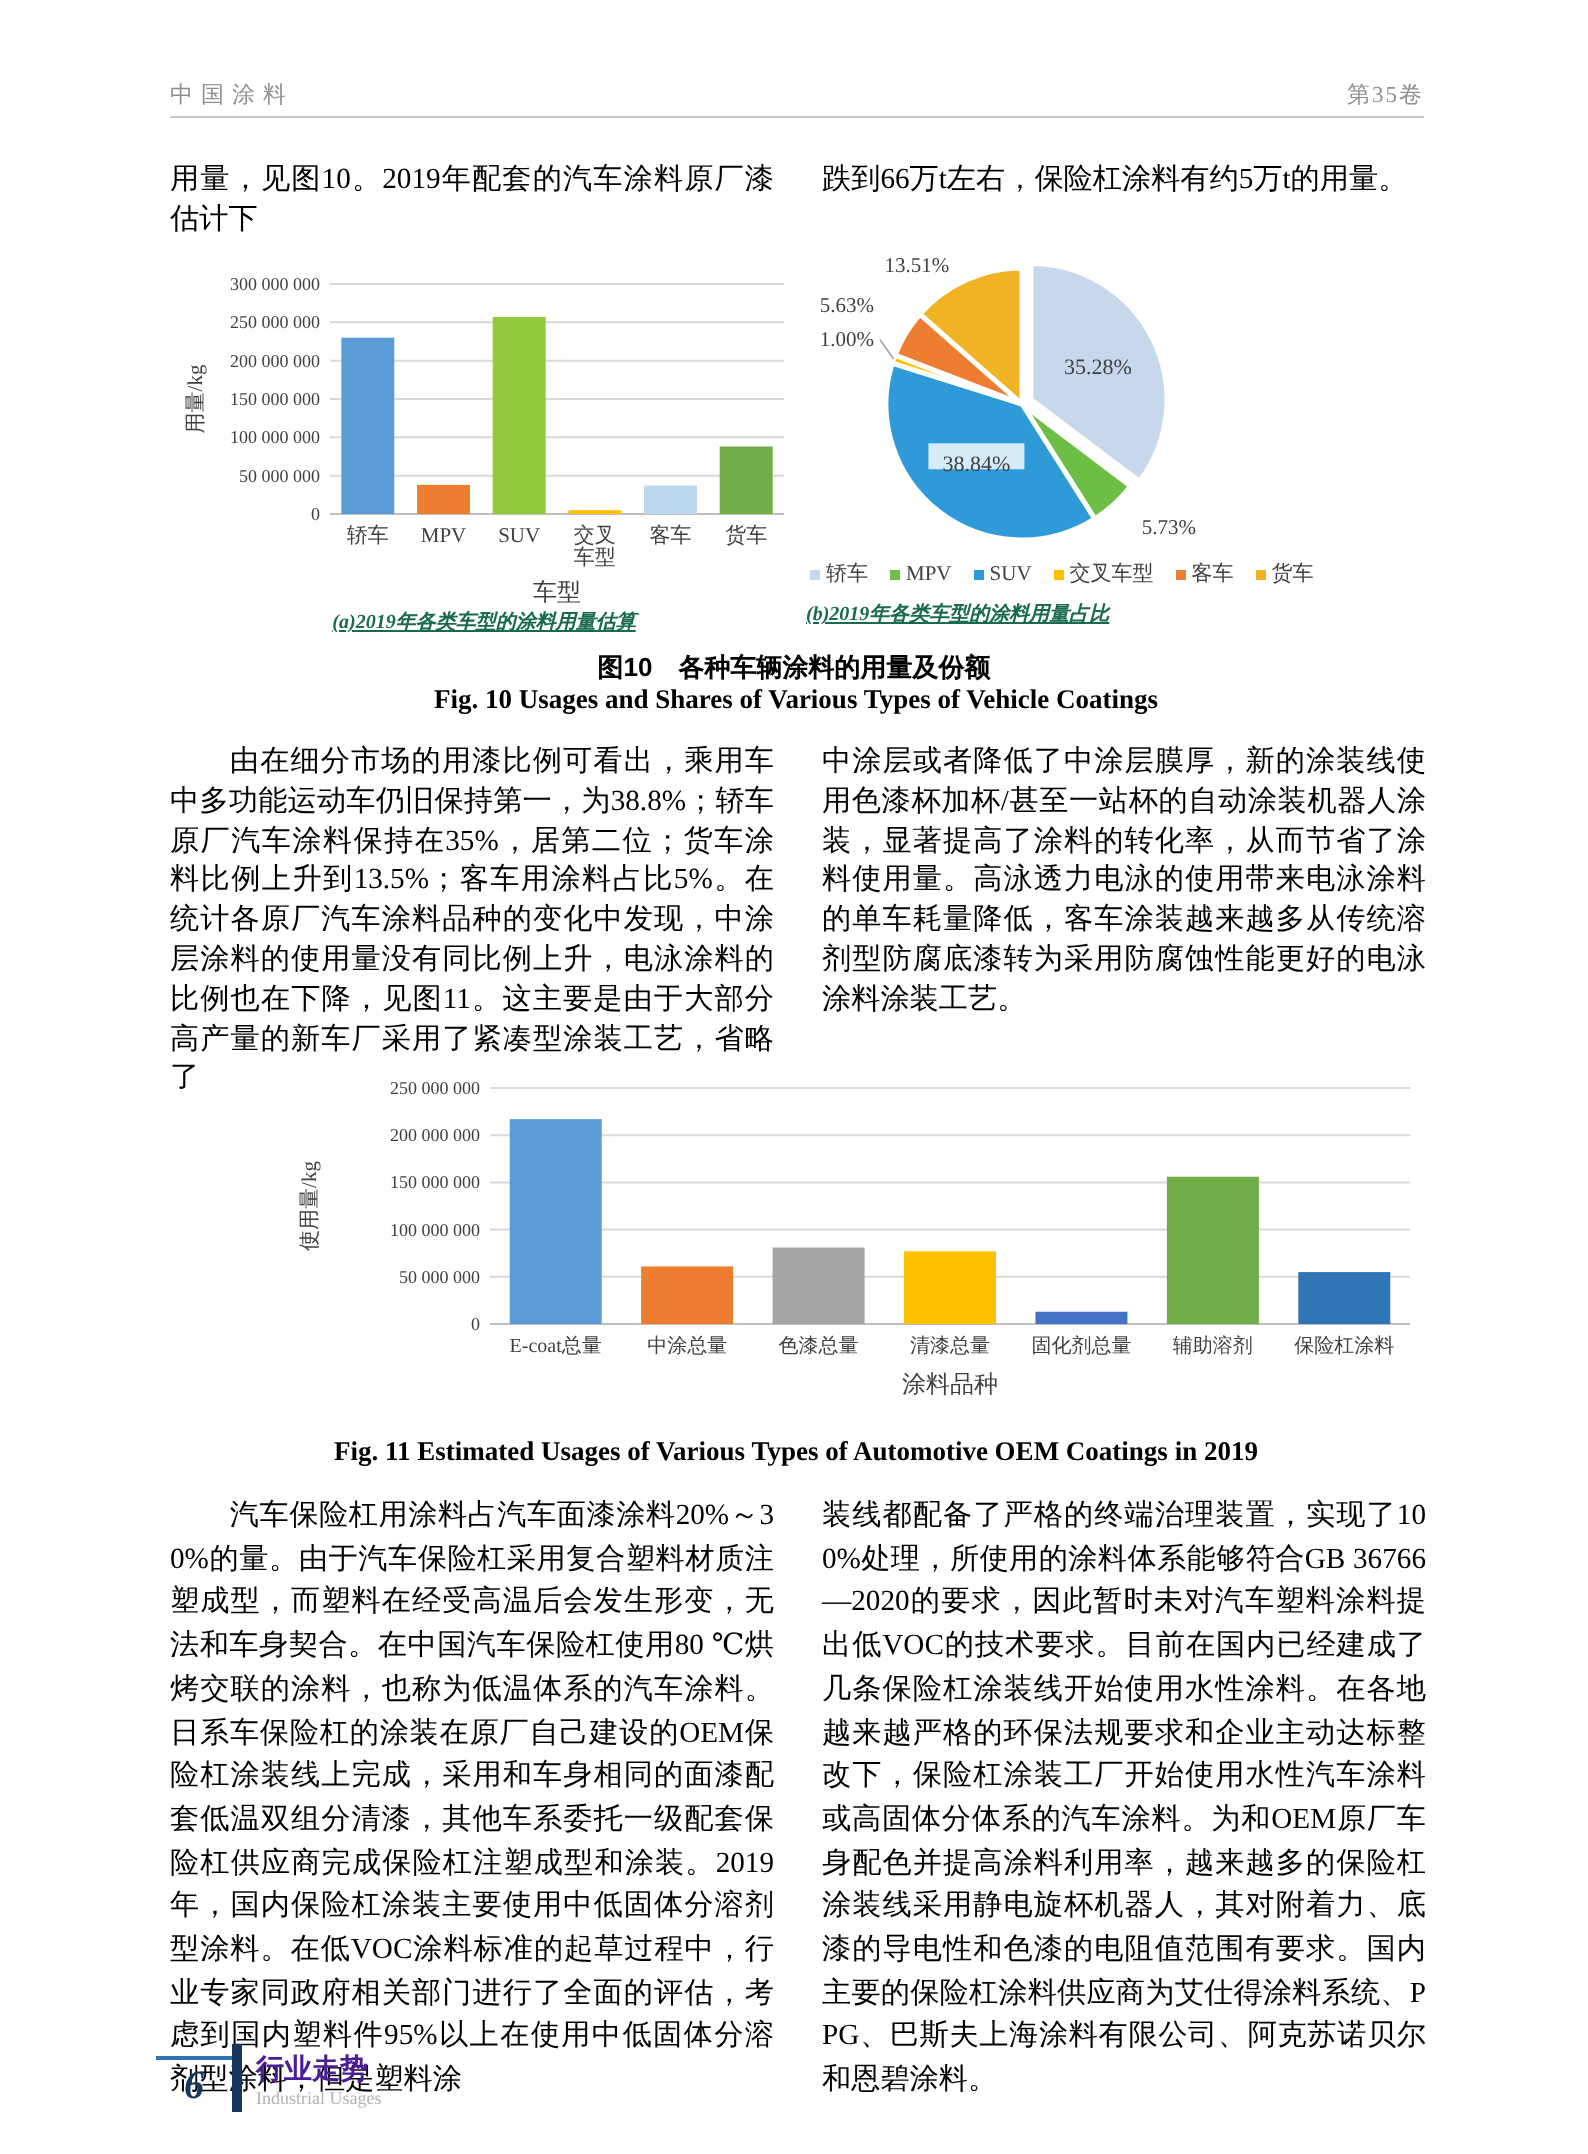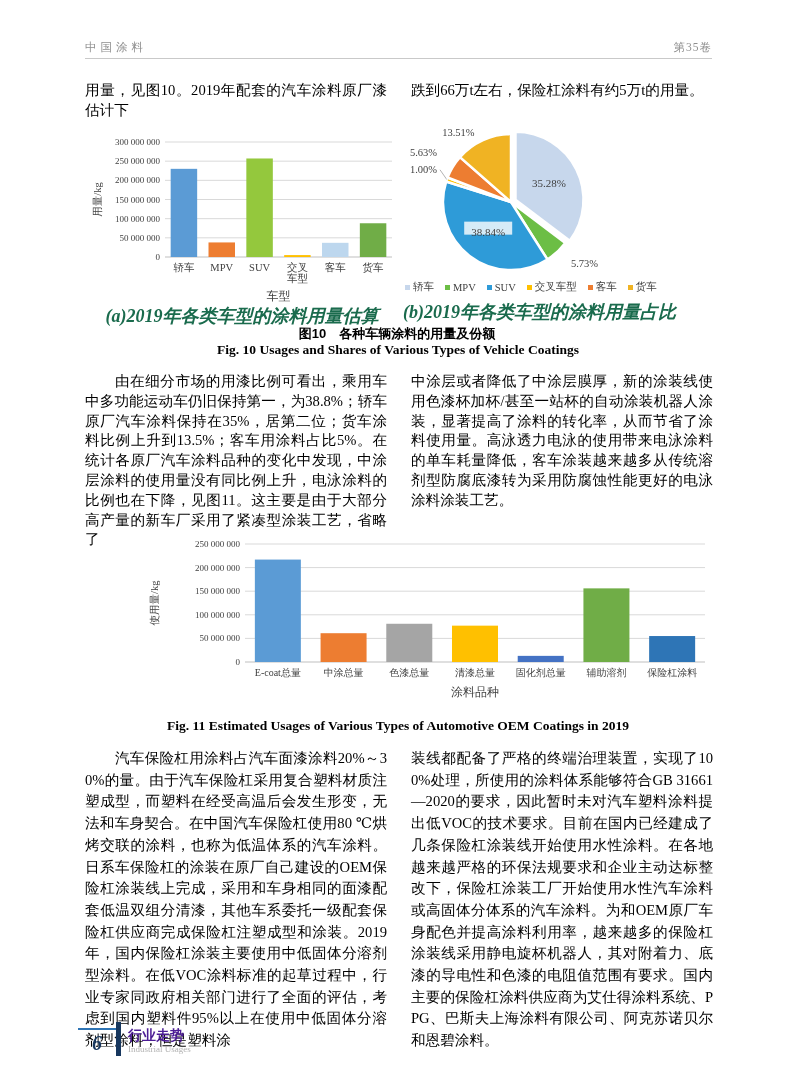--- a/index.html
+++ b/index.html
@@ -16,21 +16,21 @@
   .para2{top:372px;}
   .para2 .col{line-height:19.8px;font-family:Liberation Serif, serif;}
   .para3{top:748px;}
   .para3 .col{line-height:21.7px;}
   .indent{text-indent:2.05em;}
   .fig10{position:absolute;left:85px;top:126px;width:630px;display:flex;}
   .fig10a-box{width:314px;}
   .fig10b-box{width:316px;}
   svg{display:block;}
   svg text{font-family:"Liberation Serif","DejaVu Serif",serif;fill:#3f3f3f;}
-  .subcap{font-size:18px;font-weight:600;font-style:italic;color:#1a6b4d;margin-top:-2px;}
+  .subcap{font-size:10px;font-weight:600;font-style:italic;color:#1a6b4d;margin-top:-2px;text-decoration:underline;}
   .subcap-a{text-align:center;}
   .subcap-b{text-align:left;padding-left:4px;margin-top:6px;}
   .legend{display:flex;gap:11px;padding-left:6px;margin-top:2px;align-items:center;font-size:10.5px;color:#3f3f3f;}
   .legend-item{display:flex;align-items:center;gap:3px;}
   .swatch{width:5px;height:5px;display:inline-block;}
   .figcap-zh{position:absolute;left:0;width:794px;text-align:center;font-family:"Liberation Sans","DejaVu Sans",sans-serif;
              font-weight:700;font-size:13px;}
   .figcap-en{position:absolute;left:1px;width:794px;text-align:center;font-weight:700;font-size:13.5px;}
   .cap10-zh{top:325px;} .cap10-en{top:342px;}
   .cap11-zh{top:701px;} .cap11-en{top:718px;}
@@ -177,21 +177,21 @@
         <rect x="501.14285714285705" y="102.03999999999999" width="45.99999999999999" height="25.96" fill="#2E75B6"></rect>
         <text x="524.1428571428571" y="142" text-anchor="middle" font-size="10">保险杠涂料</text>
         <text x="327" y="162" text-anchor="middle" font-size="12">涂料品种</text>
         <text x="10" y="69" text-anchor="middle" font-size="10.5" transform="rotate(-90 10 69)">使用量/kg</text>
       </svg>
   </div>
   <div class="figcap-en cap11-en">Fig. 11  Estimated Usages of Various Types of Automotive OEM Coatings in 2019</div>
 
   <div class="cols para3">
     <p class="col indent">汽车保险杠用涂料占汽车面漆涂料20%～30%的量。由于汽车保险杠采用复合塑料材质注塑成型，而塑料在经受高温后会发生形变，无法和车身契合。在中国汽车保险杠使用80 ℃烘烤交联的涂料，也称为低温体系的汽车涂料。日系车保险杠的涂装在原厂自己建设的OEM保险杠涂装线上完成，采用和车身相同的面漆配套低温双组分清漆，其他车系委托一级配套保险杠供应商完成保险杠注塑成型和涂装。2019年，国内保险杠涂装主要使用中低固体分溶剂型涂料。在低VOC涂料标准的起草过程中，行业专家同政府相关部门进行了全面的评估，考虑到国内塑料件95%以上在使用中低固体分溶剂型涂料，但是塑料涂</p>
-    <p class="col">装线都配备了严格的终端治理装置，实现了100%处理，所使用的涂料体系能够符合GB 31661—2020的要求，因此暂时未对汽车塑料涂料提出低VOC的技术要求。目前在国内已经建成了几条保险杠涂装线开始使用水性涂料。在各地越来越严格的环保法规要求和企业主动达标整改下，保险杠涂装工厂开始使用水性汽车涂料或高固体分体系的汽车涂料。为和OEM原厂车身配色并提高涂料利用率，越来越多的保险杠涂装线采用静电旋杯机器人，其对附着力、底漆的导电性和色漆的电阻值范围有要求。国内主要的保险杠涂料供应商为艾仕得涂料系统、PPG、巴斯夫上海涂料有限公司、阿克苏诺贝尔和恩碧涂料。</p>
+    <p class="col">装线都配备了严格的终端治理装置，实现了100%处理，所使用的涂料体系能够符合GB 36766—2020的要求，因此暂时未对汽车塑料涂料提出低VOC的技术要求。目前在国内已经建成了几条保险杠涂装线开始使用水性涂料。在各地越来越严格的环保法规要求和企业主动达标整改下，保险杠涂装工厂开始使用水性汽车涂料或高固体分体系的汽车涂料。为和OEM原厂车身配色并提高涂料利用率，越来越多的保险杠涂装线采用静电旋杯机器人，其对附着力、底漆的导电性和色漆的电阻值范围有要求。国内主要的保险杠涂料供应商为艾仕得涂料系统、PPG、巴斯夫上海涂料有限公司、阿克苏诺贝尔和恩碧涂料。</p>
   </div>
 
   <div class="footer">
     <div class="pagenum-box">
       <span class="pagenum">6</span>
     </div>
     <div class="vbar"></div>
     <div class="sec">
       <div class="sec-zh">行业走势</div>
       <div class="sec-en">Industrial Usages</div>

